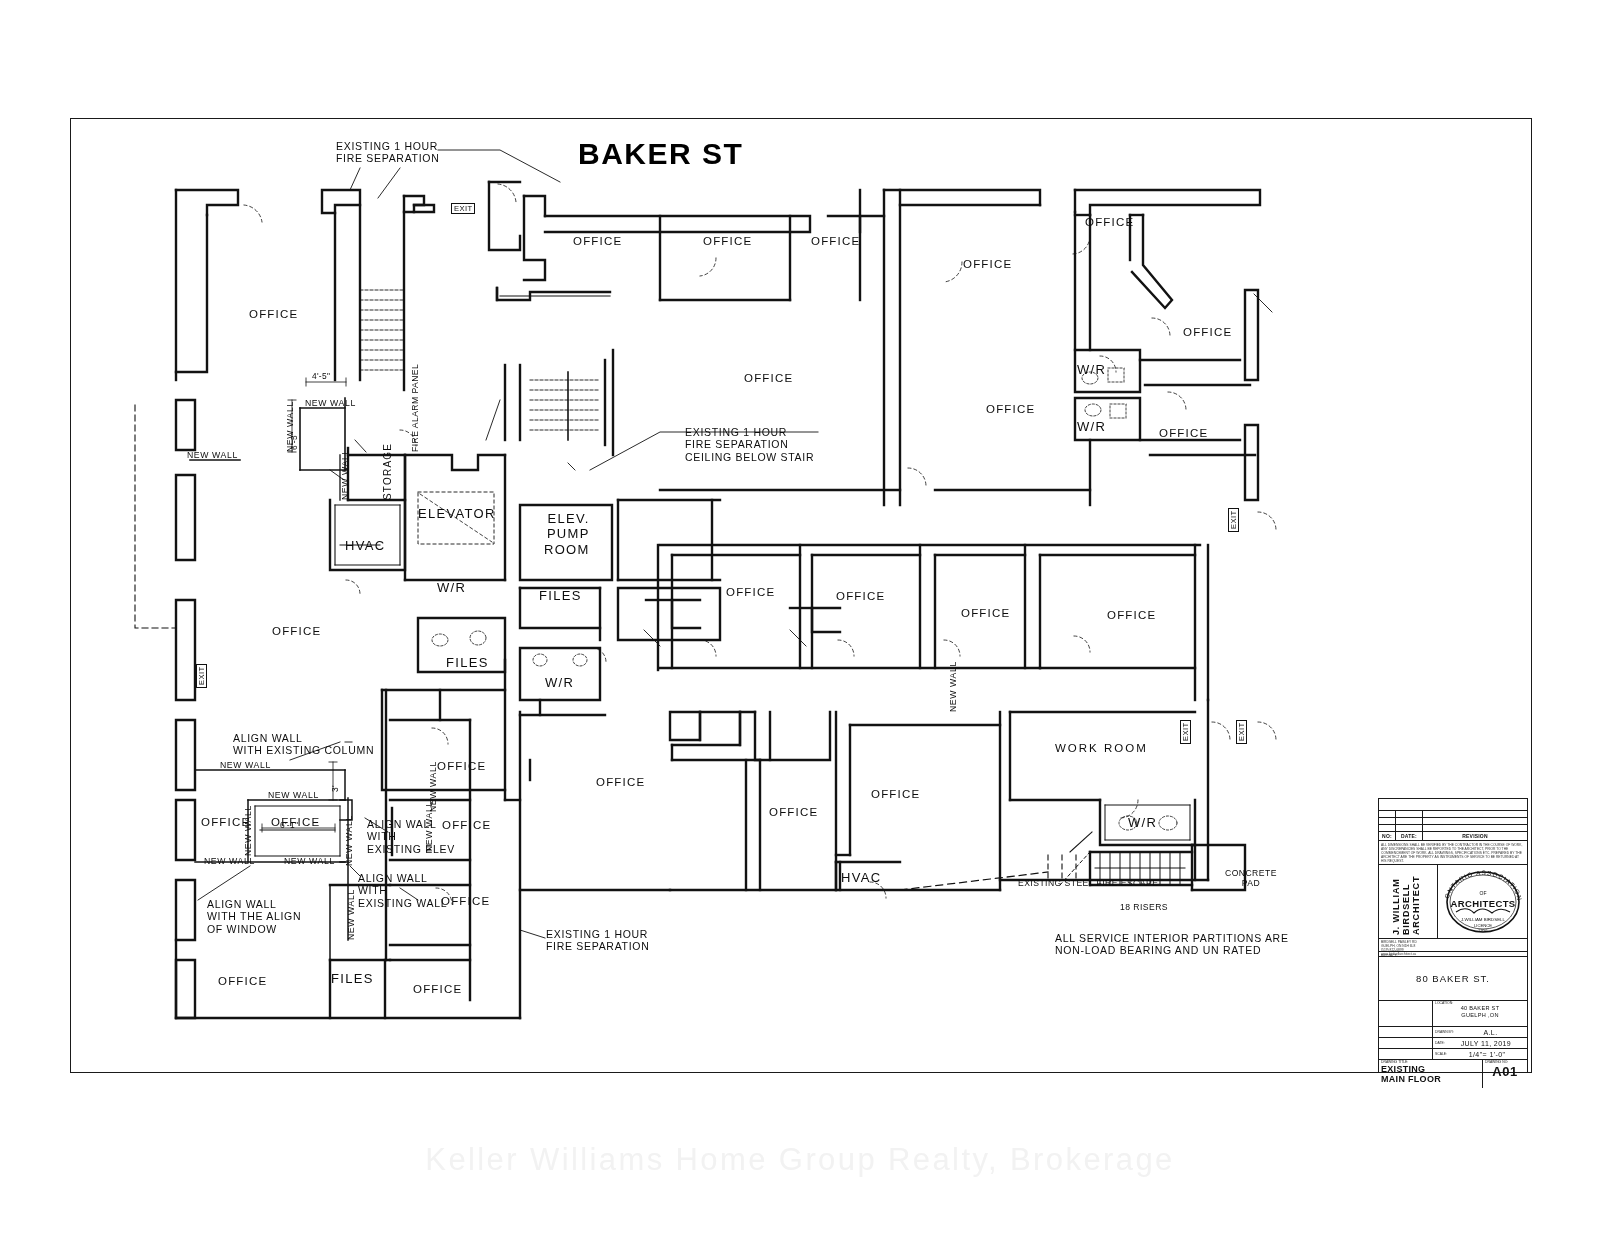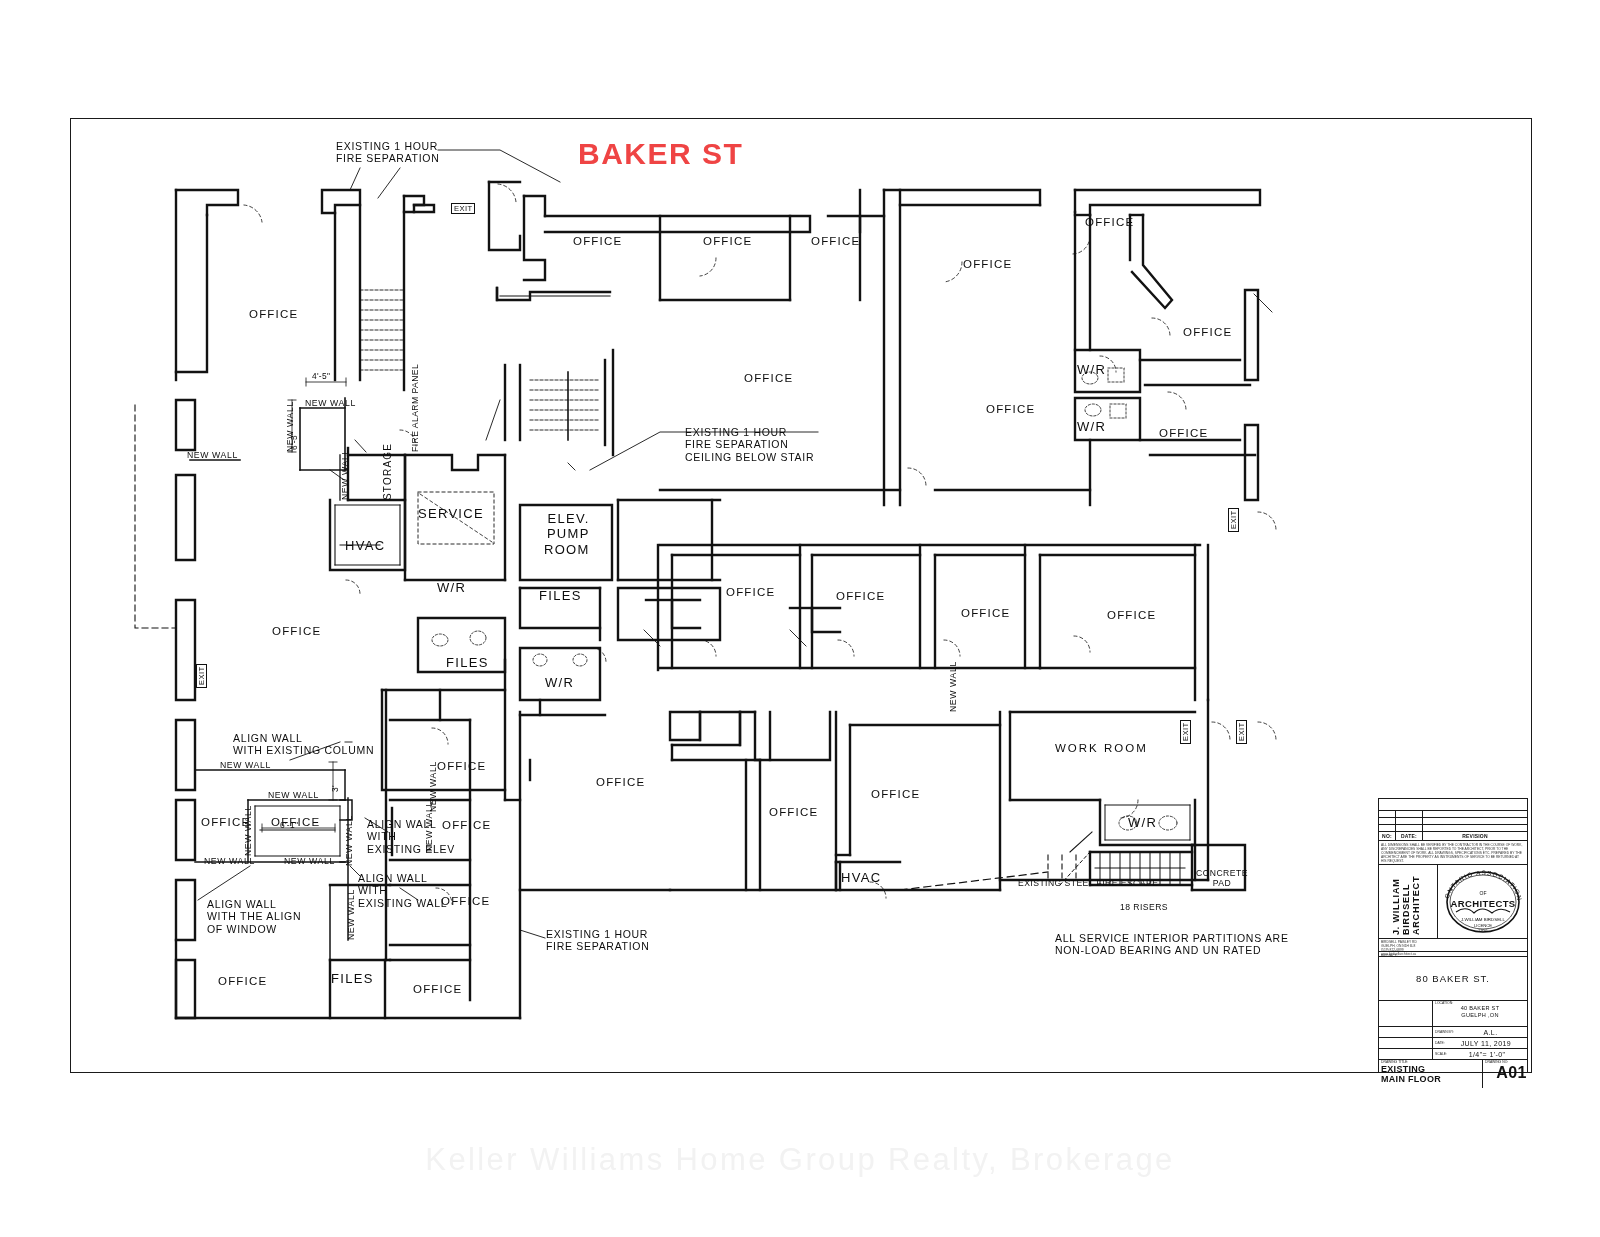--- a/index.html
+++ b/index.html
@@ -21,21 +21,21 @@
   .room{font-size:11.5px;letter-spacing:1.2px;}
   .room2{font-size:13px;letter-spacing:1.3px;}
   .note{font-size:10.5px;letter-spacing:.7px;}
   .tiny{font-size:8.6px;letter-spacing:.45px;}
   .dim{font-size:8.4px;letter-spacing:.3px;}
   .wall-lab{font-size:8.7px;letter-spacing:.6px;}
   .vert{transform-origin:left top;}
   .rot90{transform:rotate(-90deg);}
 
   #street-title{position:absolute;left:578px;top:137px;font-size:30px;font-weight:bold;
-                letter-spacing:1.5px;color:#ef4444;}
+                letter-spacing:1.5px;color:#000000;}
 
   
   .exit{position:absolute;border:1.2px solid #111;padding:0px 2px;font-size:7.6px;
         letter-spacing:.4px;background:#fff;color:#111;line-height:1.25;}
   .exit.v{transform:rotate(-90deg);transform-origin:left top;}
 
   
   #tb{position:absolute;left:1378px;top:798px;width:150px;height:275px;
       border:1.3px solid #1a1a1a;box-sizing:border-box;background:#fff;font-size:5.2px;}
   .tbrow{border-bottom:1px solid #1a1a1a;box-sizing:border-box;width:100%;}
@@ -48,21 +48,21 @@
   .archname{width:58px;border-right:1px solid #1a1a1a;position:relative;}
   .archname span{position:absolute;left:12px;top:70px;transform:rotate(-90deg);
                  transform-origin:left top;font-size:9px;font-weight:bold;letter-spacing:.8px;}
   .seal{flex:1;position:relative;}
   .seal svg{position:absolute;left:50%;top:50%;transform:translate(-50%,-50%);}
   #proj{height:44px;display:flex;align-items:center;justify-content:center;
         font-size:9.5px;letter-spacing:1px;}
   .lbl{font-size:3.4px;color:#222;letter-spacing:0;}
   .val{font-size:7px;letter-spacing:.4px;text-align:center;}
   .val2{font-size:5.6px;letter-spacing:.3px;text-align:center;line-height:1.3;}
-  #sheetno{font-size:16px;font-weight:bold;text-align:right;letter-spacing:.5px;}
+  #sheetno{font-size:13px;font-weight:bold;text-align:center;letter-spacing:.5px;}
   #sheettitle{font-size:9px;font-weight:bold;letter-spacing:.3px;line-height:1.15;}
 
   
   #wm{position:absolute;left:0;top:1142px;width:1600px;text-align:center;
       font-size:31px;letter-spacing:2.4px;color:#f2f2f2;font-family:"Liberation Sans",sans-serif;}
 </style>
 </head>
 <body>
 
 <div id="sheet">
@@ -413,21 +413,21 @@
   </div>
 
   <div class="t note" style="left:207px;top:898px;">
     <div>ALIGN WALL</div>
     <div>WITH THE ALIGN</div>
     <div>OF WINDOW</div>
   </div>
 
   <div class="t tiny" style="left:1120px;top:902px;">18 RISERS</div>
   <div class="t tiny" style="left:1018px;top:878px;">EXISTING STEEL FIRE ESCAPE</div>
-  <div class="t tiny" style="left:1196px;top:868px;">
+  <div class="t tiny" style="left:1225px;top:868px;">
     <div>CONCRETE</div>
     <div style="text-align:center">PAD</div>
   </div>
 
   <div class="t note" style="left:1055px;top:932px;">
     <div>ALL SERVICE INTERIOR PARTITIONS  ARE</div>
     <div>NON-LOAD BEARING AND UN RATED</div>
   </div>
 
   <div class="t dim" style="left:312px;top:372px;">4'-5"</div>
@@ -478,21 +478,21 @@
   <div class="t room" style="left:441px;top:895px;">OFFICE</div>
   <div class="t room" style="left:218px;top:975px;">OFFICE</div>
   <div class="t room" style="left:413px;top:983px;">OFFICE</div>
   <div class="t room" style="left:596px;top:776px;">OFFICE</div>
   <div class="t room" style="left:769px;top:806px;">OFFICE</div>
   <div class="t room" style="left:871px;top:788px;">OFFICE</div>
 
   <div class="t room vert rot90" style="left:382px;top:500px;font-size:10px;">STORAGE</div>
   <div class="t room2" style="left:345px;top:538px;">HVAC</div>
   <div class="t room2" style="left:841px;top:870px;">HVAC</div>
-  <div class="t room2" style="left:418px;top:506px;">SERVICE</div>
+  <div class="t room2" style="left:418px;top:506px;">ELEVATOR</div>
 
   <div class="t room2" style="left:544px;top:511px;text-align:right;">
     <div>ELEV.</div>
     <div>PUMP</div>
     <div>ROOM</div>
   </div>
 
   <div class="t room2" style="left:539px;top:588px;">FILES</div>
   <div class="t room2" style="left:446px;top:655px;">FILES</div>
   <div class="t room2" style="left:331px;top:971px;">FILES</div>

